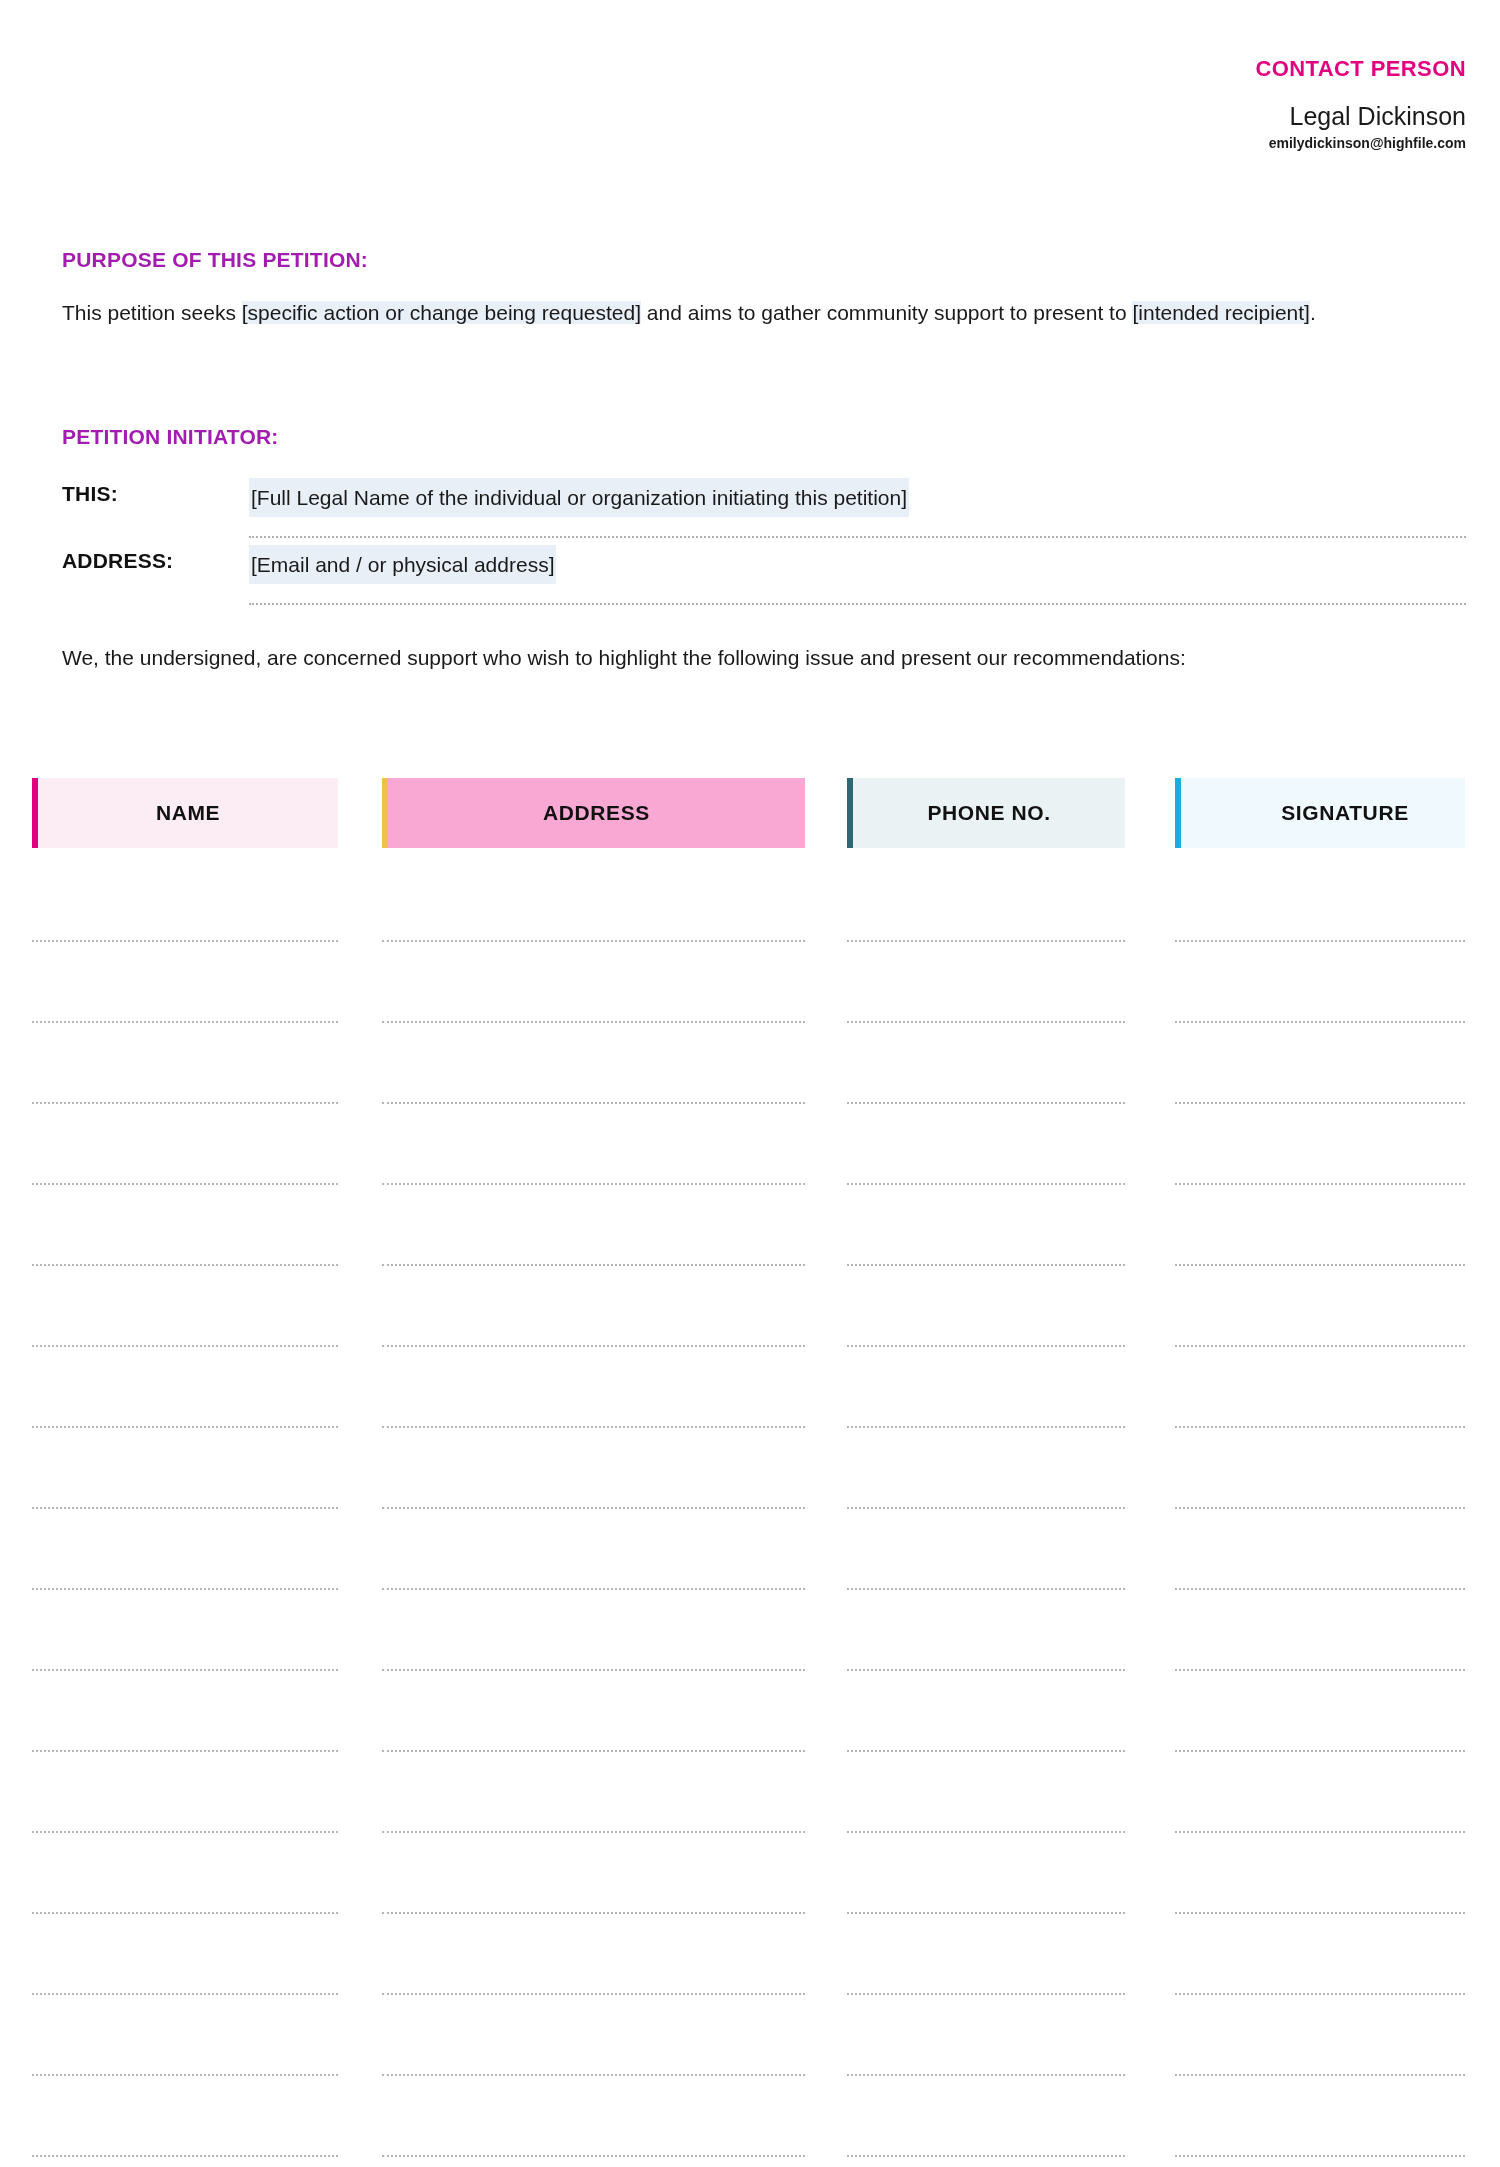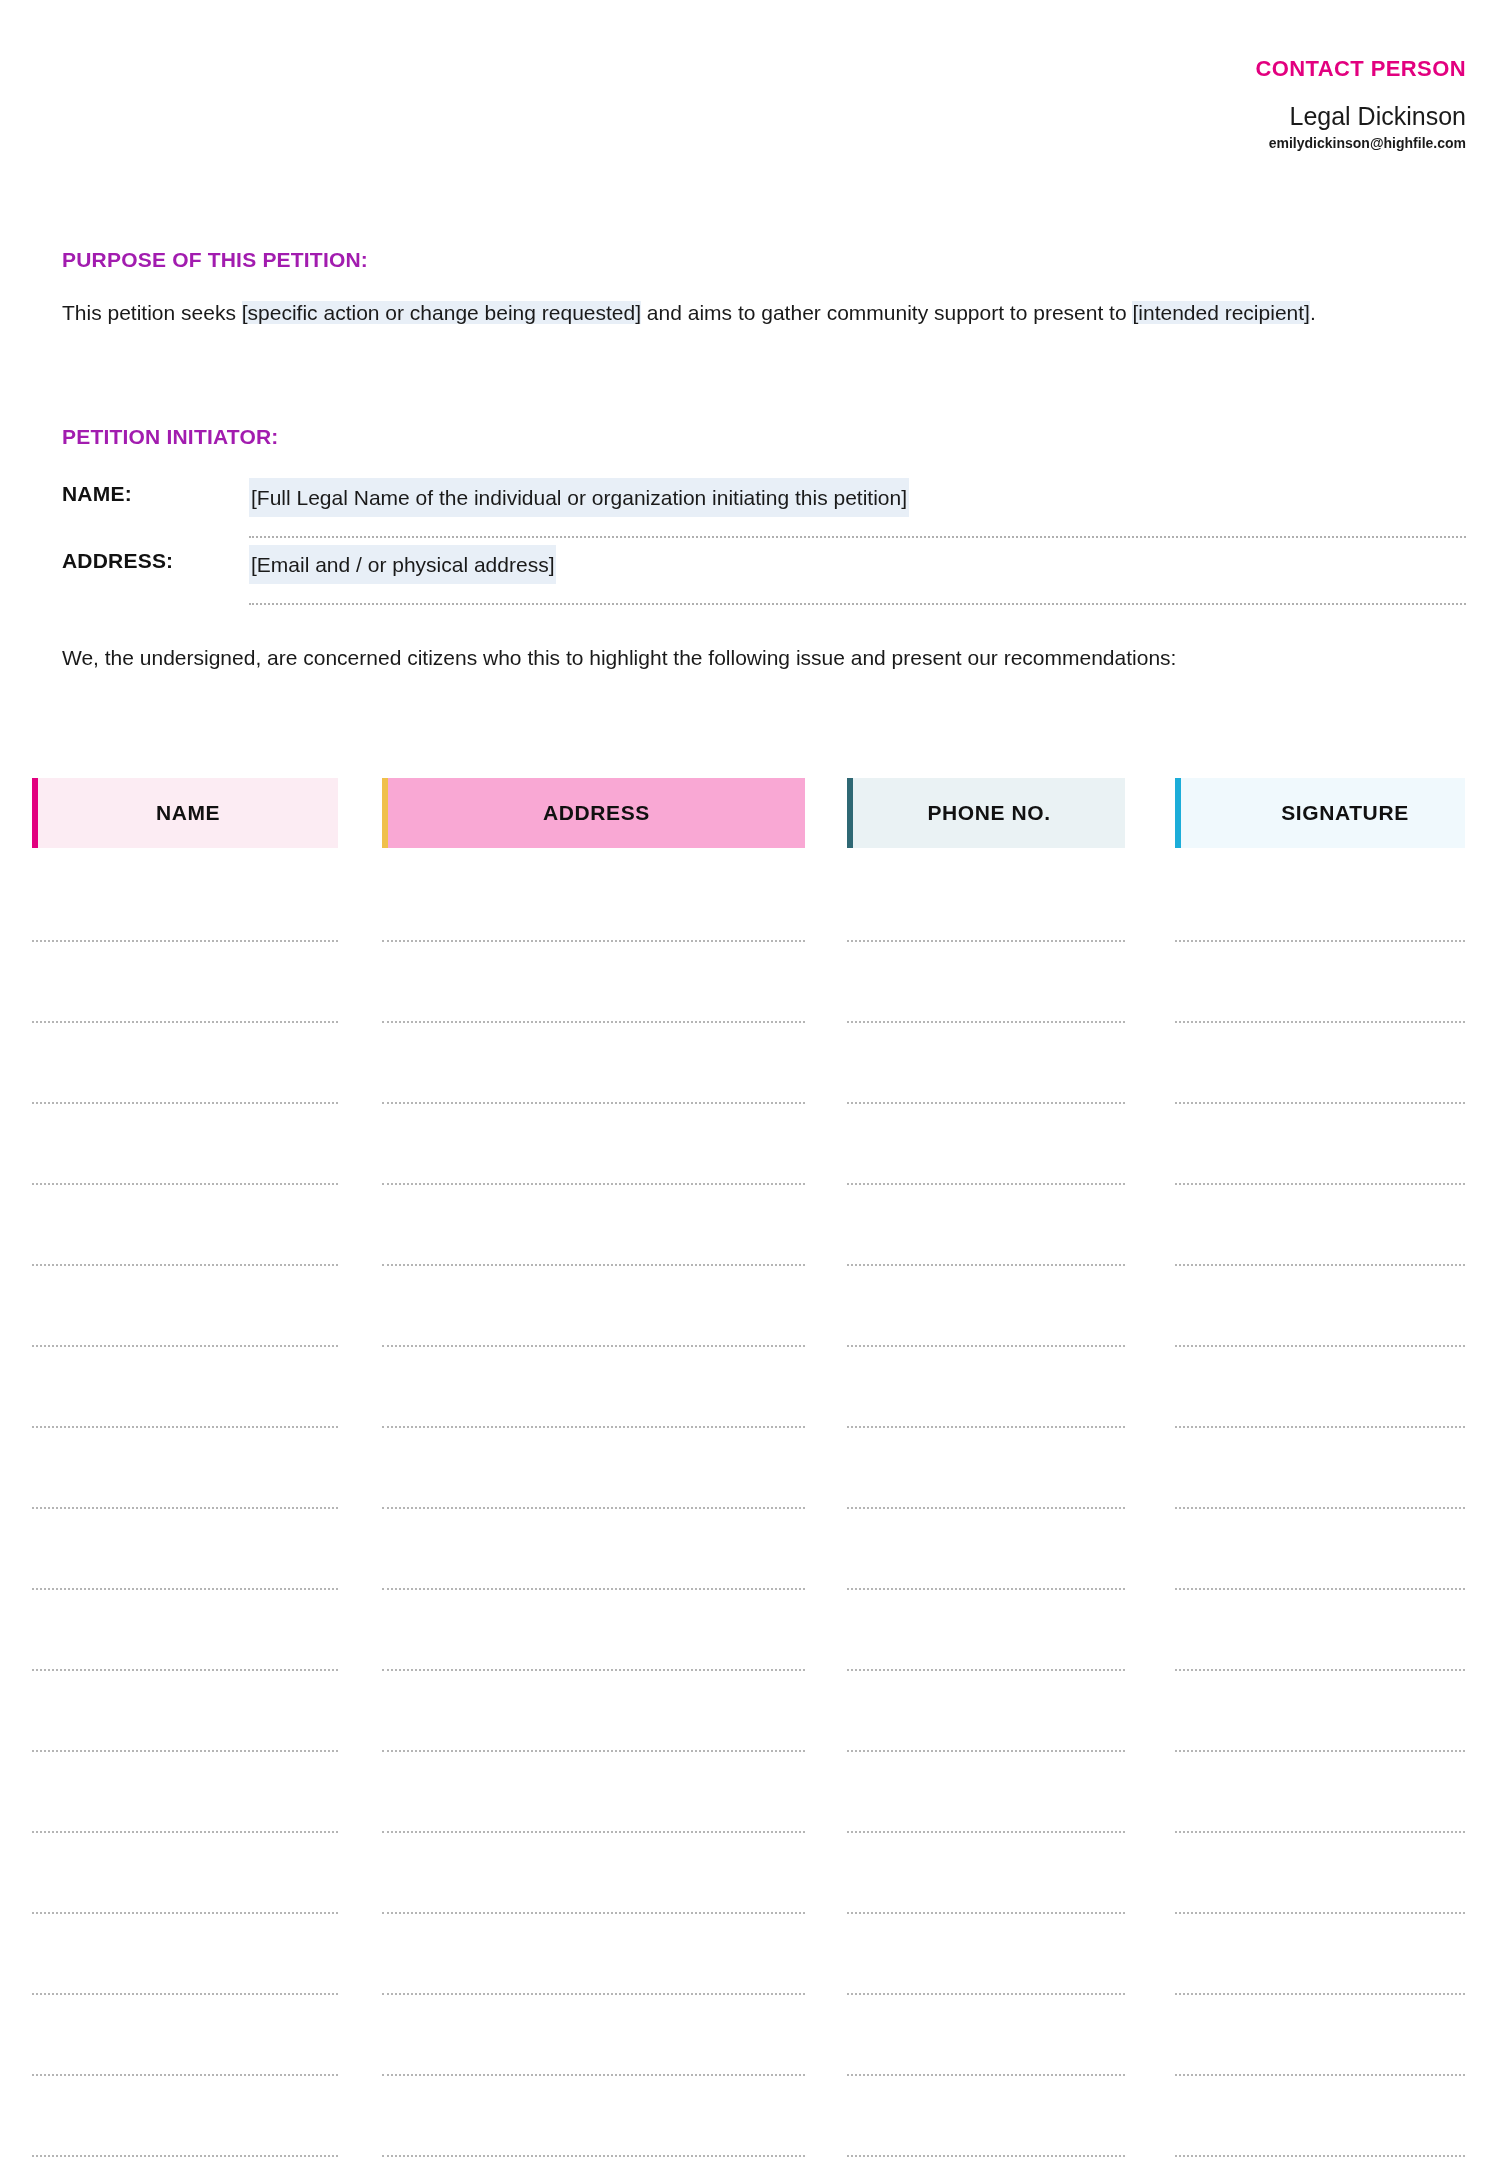--- a/index.html
+++ b/index.html
@@ -222,36 +222,36 @@
       <p class="contact-email">emilydickinson@highfile.com</p>
     </div>
   </div>
 
   <h3 id="purpose-heading" class="section-heading">PURPOSE OF THIS PETITION:</h3>
   <p id="purpose-text" class="body-para"><span>This petition seeks </span><span class="hl">[specific action or change being requested]</span><span> and aims to gather community support to present to </span><span class="hl">[intended recipient]</span><span>.</span></p>
 
   <h3 id="initiator-heading" class="section-heading">PETITION INITIATOR:</h3>
 
   <div id="field-name" class="field-row">
-    <span class="field-label">NAME:</span>
+    <span class="field-label">THIS:</span>
     <div class="field-value-wrap">
       <span class="field-value">[Full Legal Name of the individual or organization initiating this petition]</span>
     </div>
     <div class="field-underline"></div>
   </div>
 
   <div id="field-address" class="field-row">
     <span class="field-label">ADDRESS:</span>
     <div class="field-value-wrap">
       <span class="field-value">[Email and / or physical address]</span>
     </div>
     <div class="field-underline"></div>
   </div>
 
-  <p id="undersigned-text" class="body-para">We, the undersigned, are concerned citizens who this to highlight the following issue and present our recommendations:</p>
+  <p id="undersigned-text" class="body-para">We, the undersigned, are concerned support who wish to highlight the following issue and present our recommendations:</p>
 
   <div class="table-header" id="table-header">
       <div class="th-cell" style="left: 32px; width: 306px; background: rgb(252, 236, 243);">
         <div class="th-bar" style="background: rgb(226, 0, 127);"></div>
         <div class="th-label">NAME</div>
       </div>
       <div class="th-cell" style="left: 382px; width: 423px; background: #f9a8d4;">
         <div class="th-bar" style="background: rgb(240, 192, 75);"></div>
         <div class="th-label">ADDRESS</div>
       </div>

